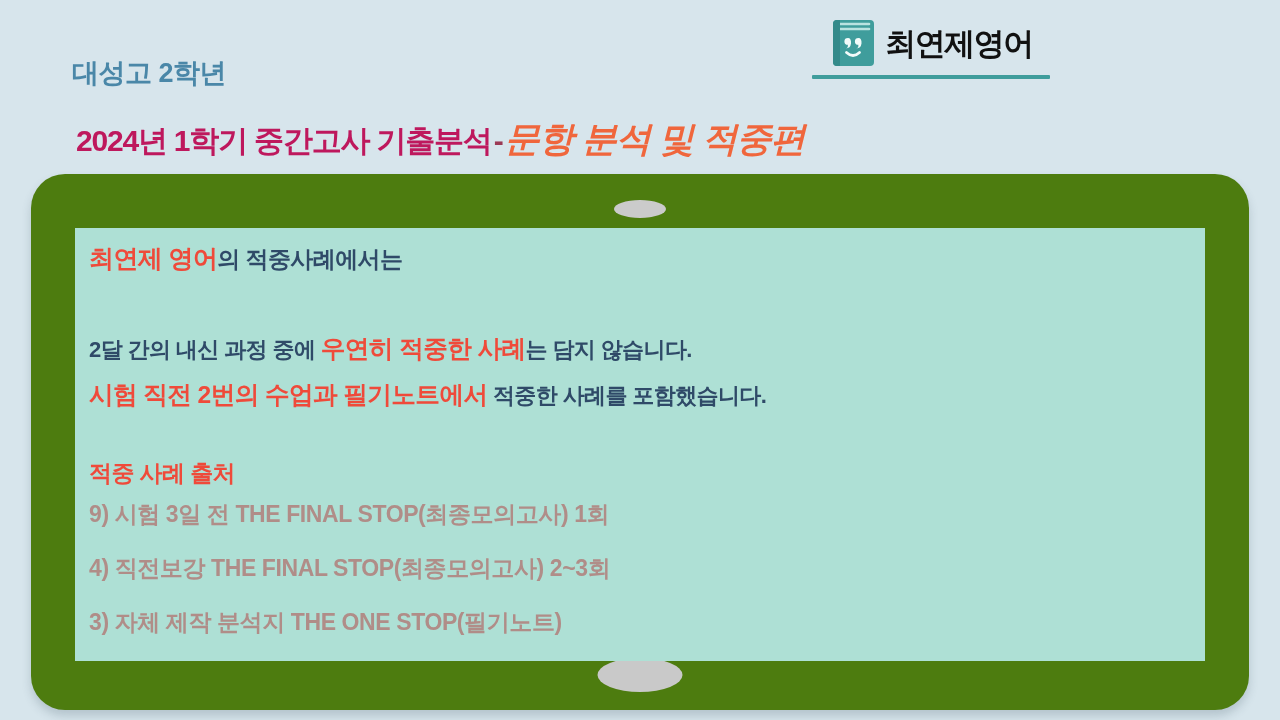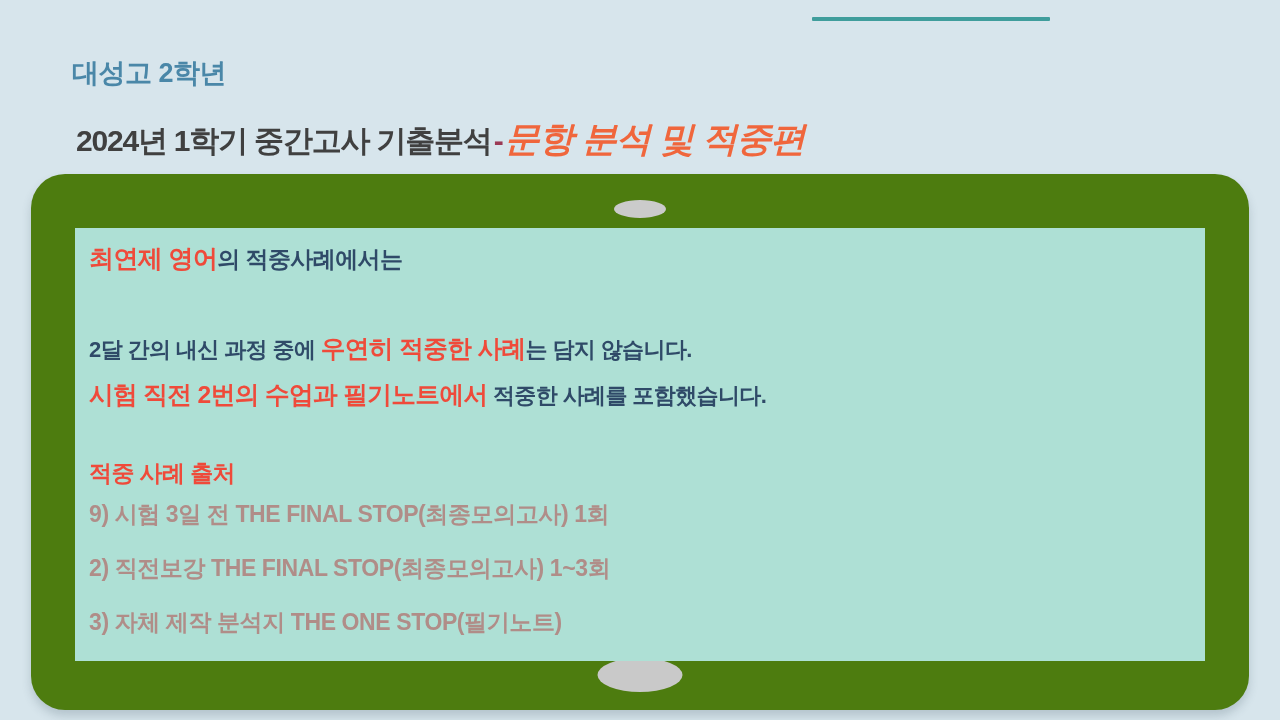--- a/index.html
+++ b/index.html
@@ -40,21 +40,21 @@
     position: absolute;
     left: 76px;
     top: 121px;
     font-size: 30px;
     font-weight: bold;
     letter-spacing: -1.2px;
     white-space: nowrap;
     line-height: 1;
   }
   .exam-title .part-main {
-    color: #404040;
+    color: #be185d;
   }
   .exam-title .part-dash {
     color: #9b3a55;
     padding: 0 2px;
   }
   .exam-title .part-accent {
     color: #f0663c;
     font-size: 35px;
     letter-spacing: -0.8px;
     font-style: italic;
@@ -193,20 +193,39 @@
 
 <div class="header">
 
   <div class="school-line">대성고 2학년</div>
 
   <div class="exam-title">
     <span class="part-main">2024년 1학기 중간고사 기출분석</span><span class="part-dash">-</span><span class="part-accent">문항 분석 및 적중편</span>
   </div>
 
   <div class="brand">
+    <div class="brand-row">
+      <span class="book-icon">
+        <svg width="47" height="50" viewBox="0 0 47 50" xmlns="http://www.w3.org/2000/svg">
+
+          <path d="M4 6 Q4 2 8 2 L41 2 Q45 2 45 6 L45 44 Q45 48 41 48 L8 48 Q4 48 4 44 Z" fill="#3f9d9c"></path>
+
+          <path d="M8 6 L40 6" stroke="#b9e2e0" stroke-width="2.6" stroke-linecap="round" fill="none"></path>
+          <path d="M8 11 L40 11" stroke="#b9e2e0" stroke-width="2.6" stroke-linecap="round" fill="none"></path>
+
+          <path d="M4 6 Q4 2 8 2 L11 2 L11 48 L8 48 Q4 48 4 44 Z" fill="#338a8a"></path>
+
+          <path d="M19 20 q-3.6 0 -3.6 3.4 q0 3.4 3.4 3.4 q0.6 3.0 -2.0 3.8 q4.6 -0.2 5.2 -5.0 q0.4 -5.6 -3.0 -5.6 Z" fill="#f2fbfa"></path>
+          <path d="M29.5 20 q-3.6 0 -3.6 3.4 q0 3.4 3.4 3.4 q0.6 3.0 -2.0 3.8 q4.6 -0.2 5.2 -5.0 q0.4 -5.6 -3.0 -5.6 Z" fill="#f2fbfa"></path>
+
+          <path d="M17.5 34.5 q6.5 6.0 13 0" stroke="#f2fbfa" stroke-width="2.8" fill="none" stroke-linecap="round"></path>
+        </svg>
+      </span>
+      <span class="brand-name">최연제영어</span>
+    </div>
     <div class="brand-underline"></div>
   </div>
 </div>
 
 <div class="monitor">
   <div class="cam-dot"></div>
   <div class="home-dot"></div>
 
   <div class="screen">
     <div class="screen-inner">
@@ -219,18 +238,18 @@
         <span class="navy">2달 간의 내신 과정 중에 </span><span class="redbig">우연히 적중한 사례</span><span class="navy">는 담지 않습니다.</span>
       </div>
 
       <div class="s-line line-body">
         <span class="navy"></span><span class="redbig">시험 직전 2번의 수업과 필기노트에서</span><span class="navy"> 적중한 사례를 포함했습니다.</span>
       </div>
 
       <div class="src-head">적중 사례 출처</div>
 
       <div class="src-item">9) 시험 3일 전 THE FINAL STOP(최종모의고사) 1회</div>
-      <div class="src-item">2) 직전보강 THE FINAL STOP(최종모의고사) 1~3회</div>
+      <div class="src-item">4) 직전보강 THE FINAL STOP(최종모의고사) 2~3회</div>
       <div class="src-item">3) 자체 제작 분석지 THE ONE STOP(필기노트)</div>
 
     </div>
   </div>
 </div>
 
 </body></html>

